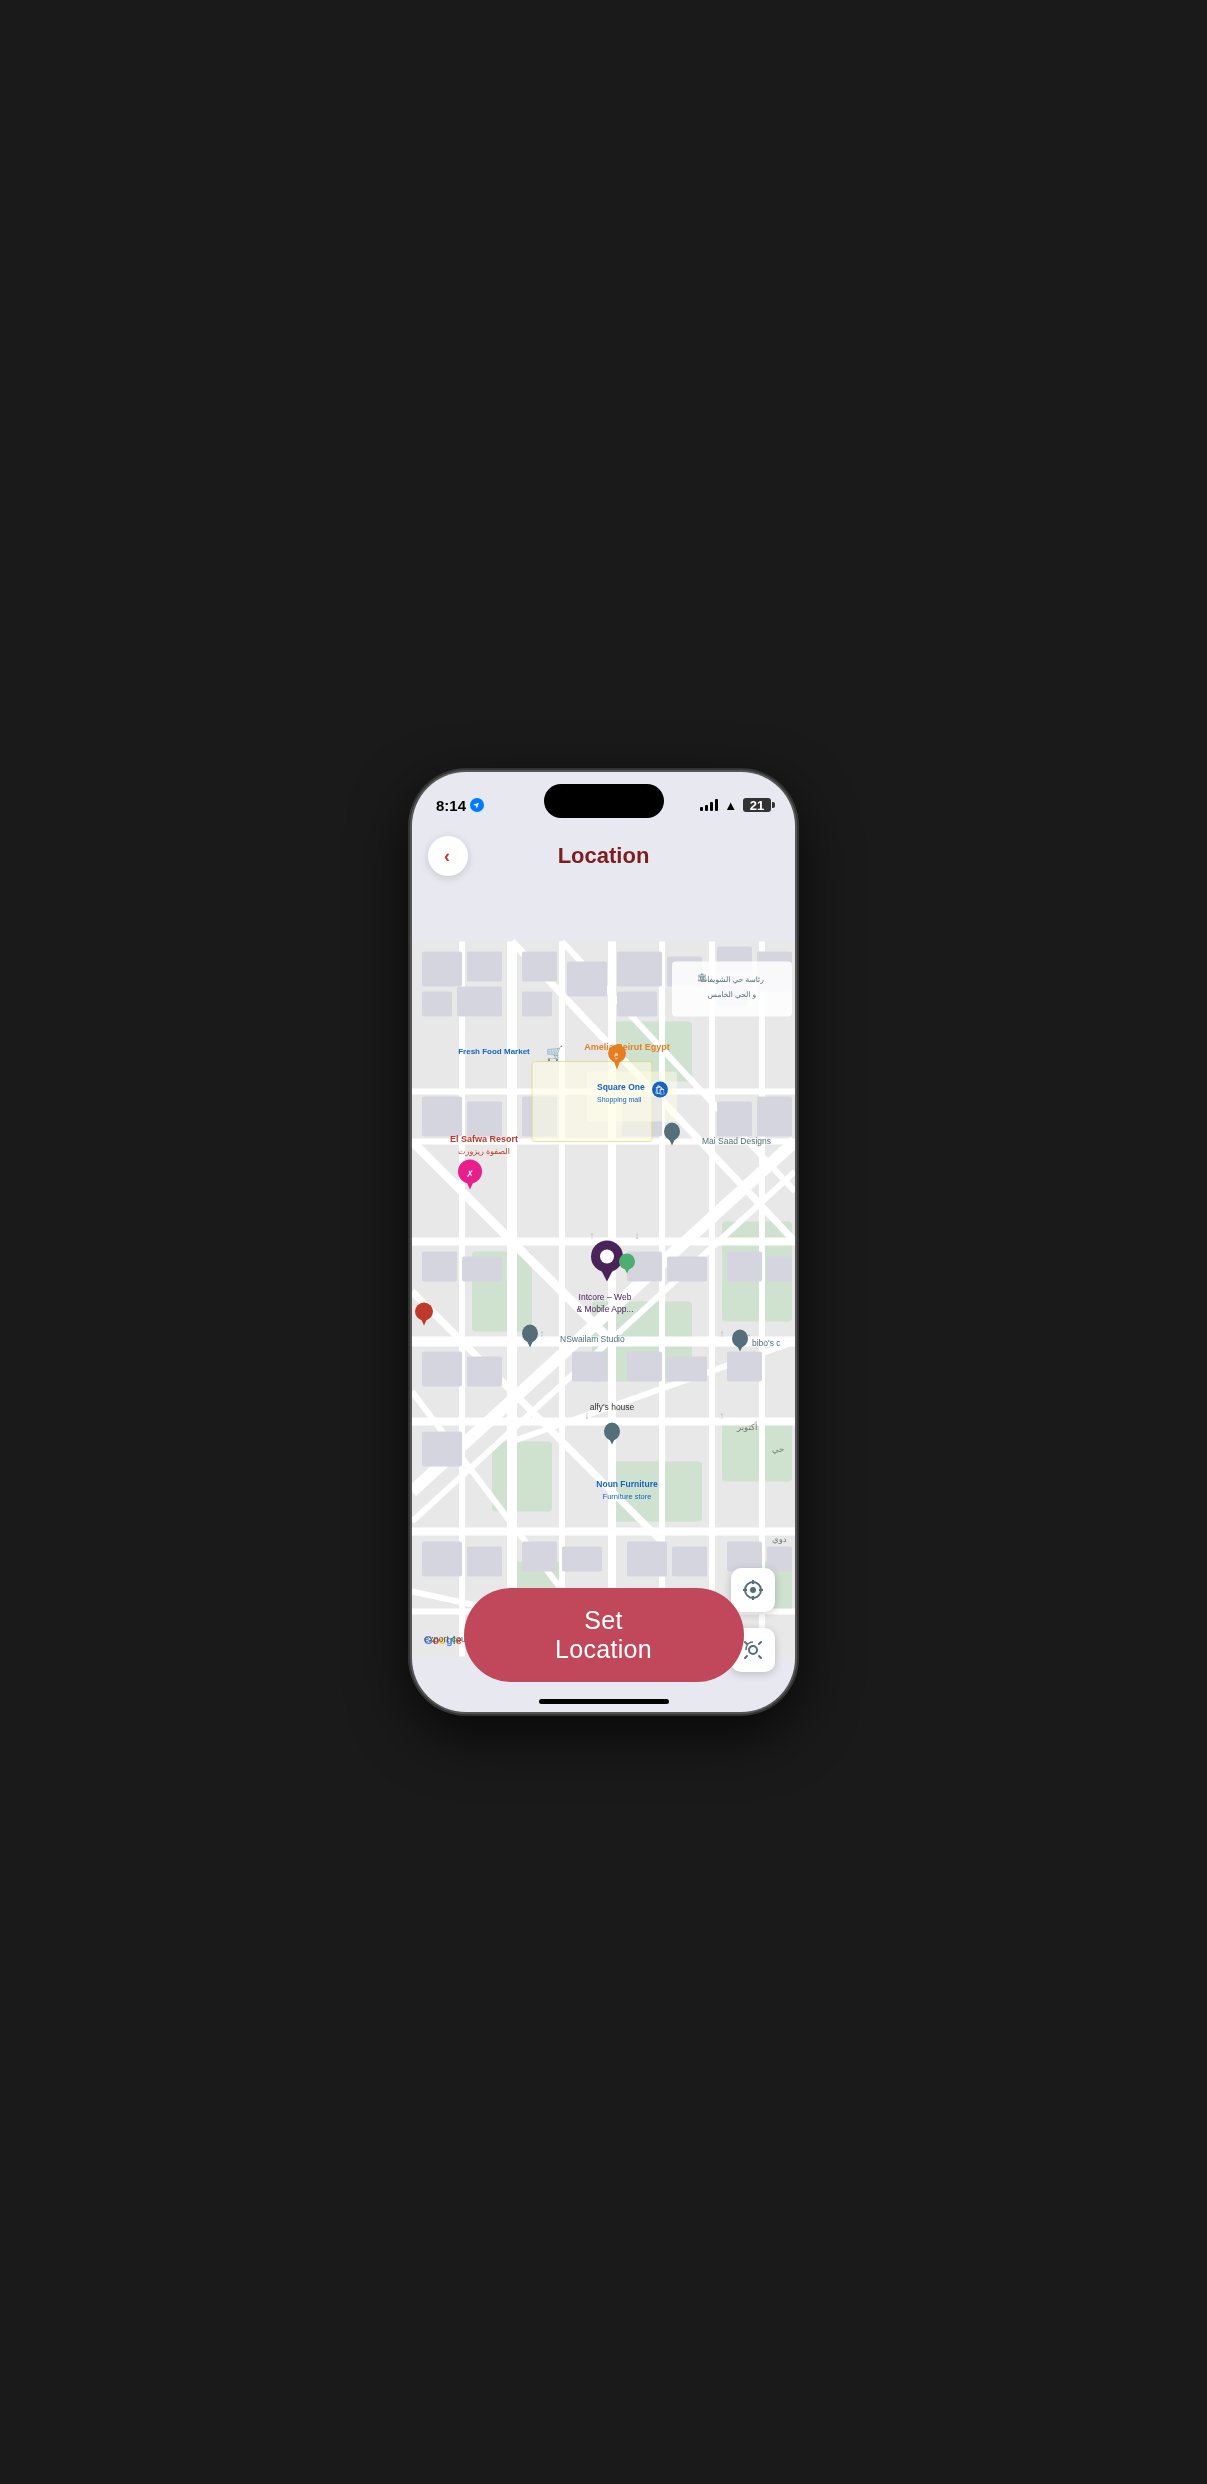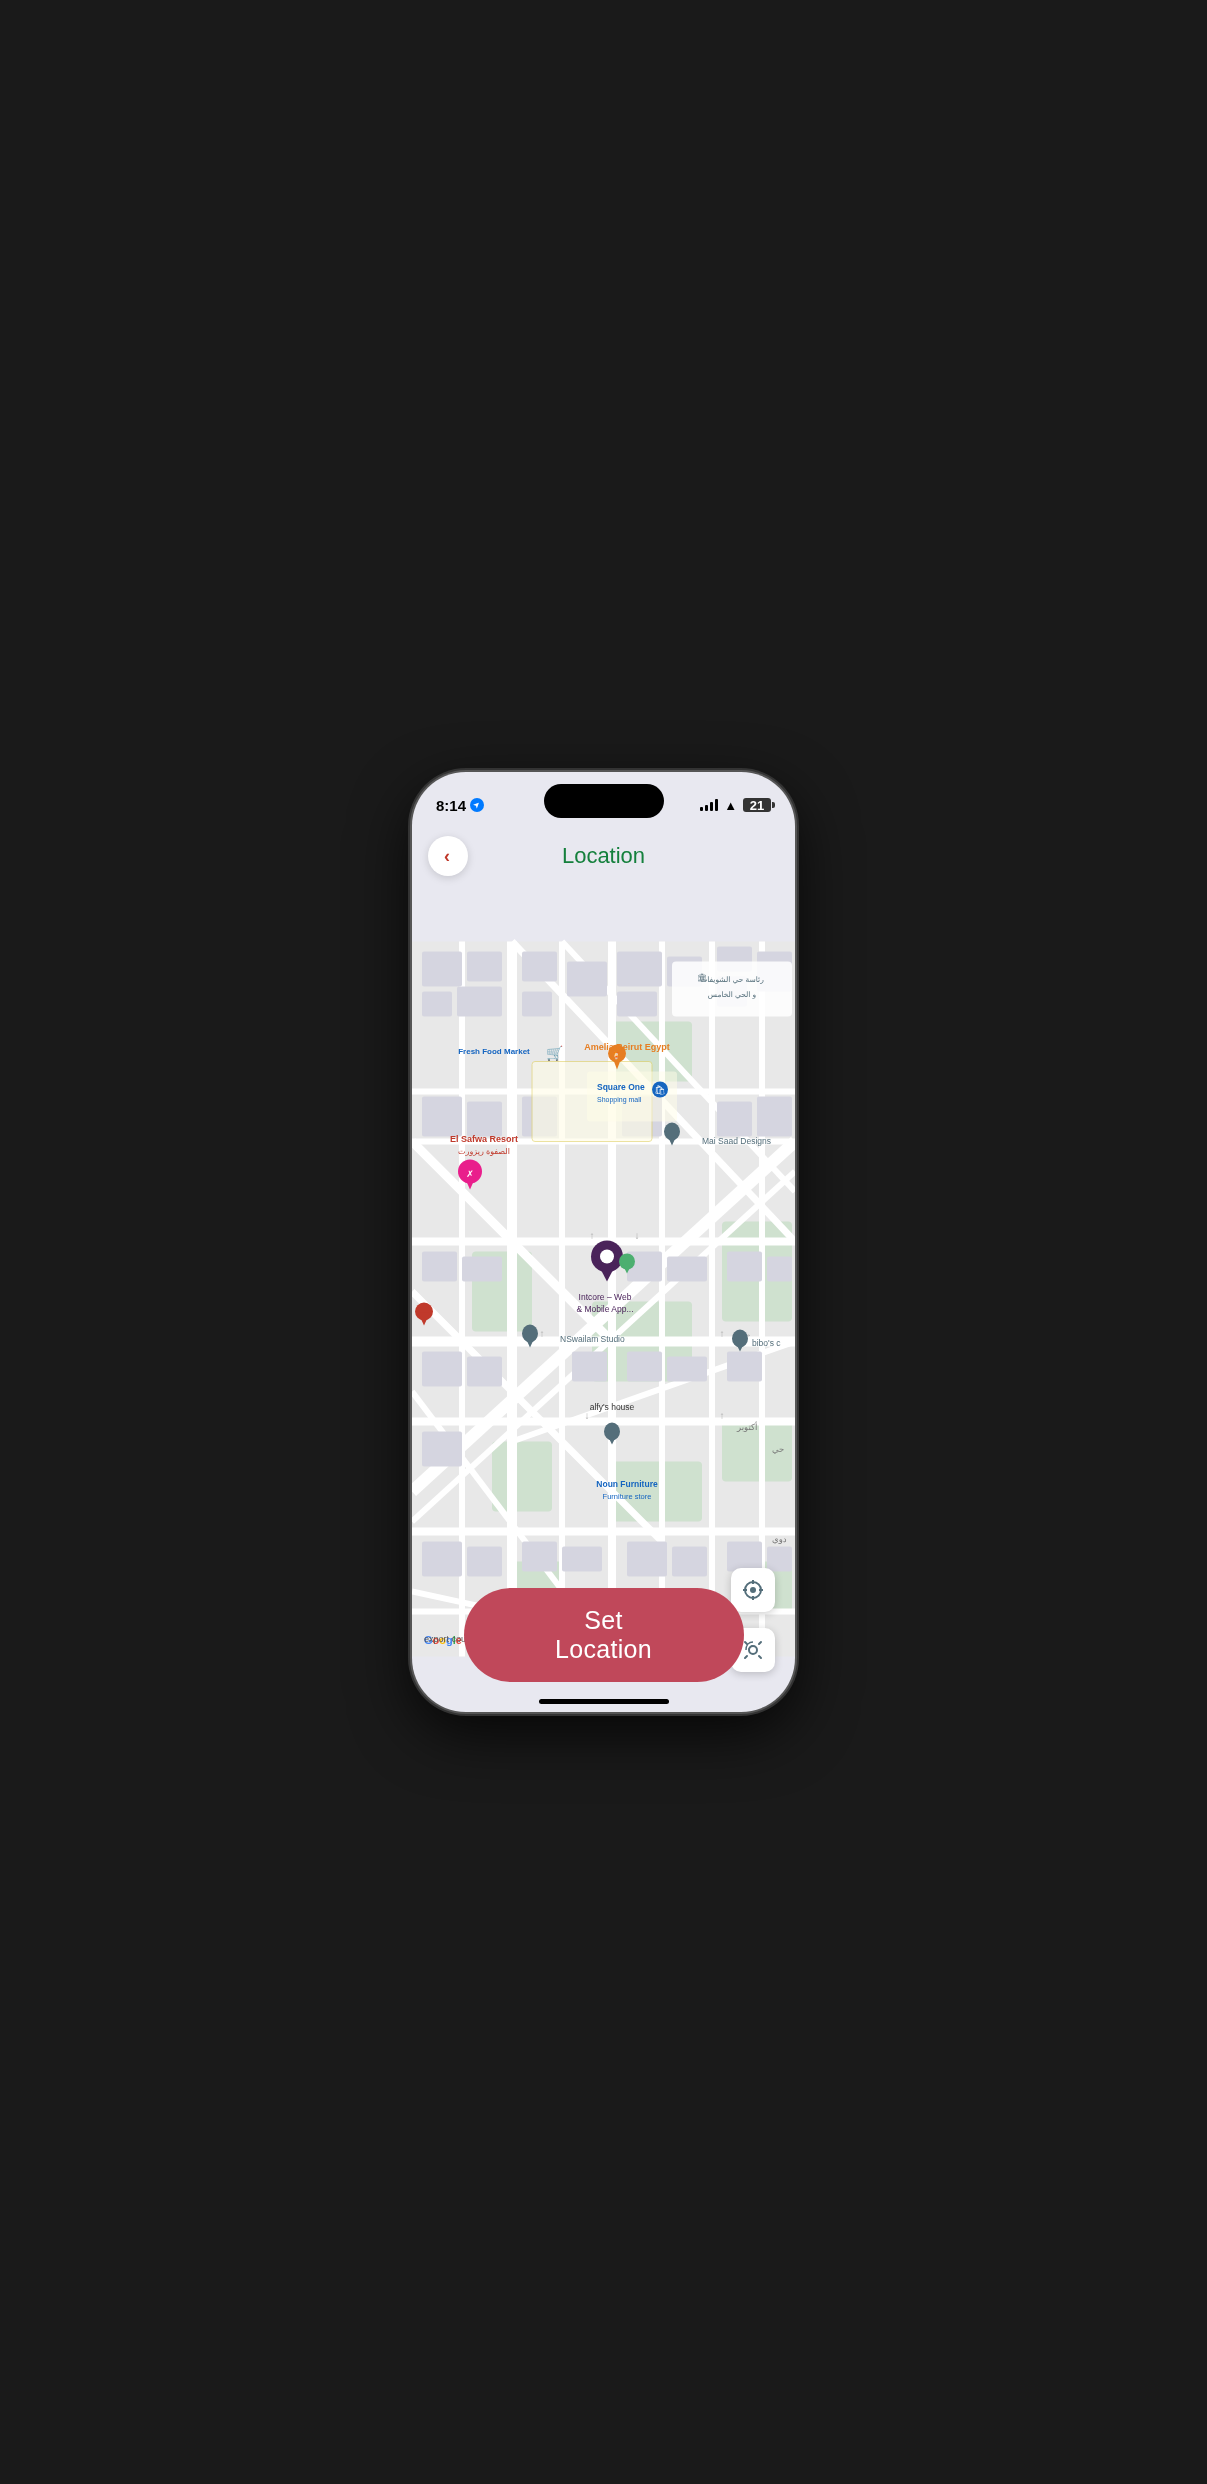--- a/index.html
+++ b/index.html
@@ -162,22 +162,22 @@
 
     .back-icon {
       color: #c0392b;
       font-size: 18px;
       font-weight: 700;
       margin-left: -2px;
     }
 
     .page-title {
       font-size: 22px;
-      font-weight: 400;
-      color: #15803d;
+      font-weight: 700;
+      color: #7f1d1d;
     }
 
     
     .map-container {
       position: absolute;
       top: 114px;
       left: 0;
       right: 0;
       bottom: 0;
       overflow: hidden;

